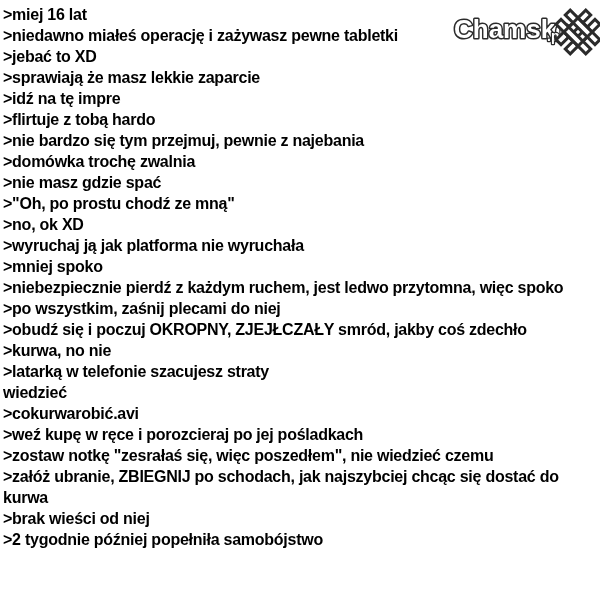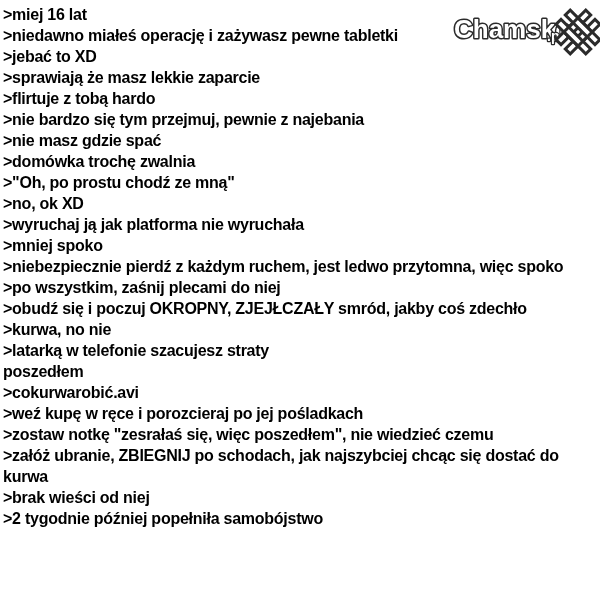--- a/index.html
+++ b/index.html
@@ -58,34 +58,35 @@
         <rect x="-10" y="-10" width="20" height="20" fill="none" stroke="#2b2b2b" stroke-width="3"></rect>
       </g>
     </svg>
   </div>
 
   <div class="greentext">
     <div class="line">&gt;miej 16 lat</div>
     <div class="line">&gt;niedawno miałeś operację i zażywasz pewne tabletki</div>
     <div class="line">&gt;jebać to XD</div>
     <div class="line">&gt;sprawiają że masz lekkie zaparcie</div>
+    <div class="line">&gt;idź na tę impre</div>
     <div class="line">&gt;flirtuje z tobą hardo</div>
     <div class="line">&gt;nie bardzo się tym przejmuj, pewnie z najebania</div>
+    <div class="line">&gt;domówka trochę zwalnia</div>
     <div class="line">&gt;nie masz gdzie spać</div>
-    <div class="line">&gt;domówka trochę zwalnia</div>
     <div class="line">&gt;"Oh, po prostu chodź ze mną"</div>
     <div class="line">&gt;no, ok XD</div>
     <div class="line">&gt;wyruchaj ją jak platforma nie wyruchała</div>
     <div class="line">&gt;mniej spoko</div>
     <div class="line">&gt;niebezpiecznie pierdź z każdym ruchem, jest ledwo przytomna, więc spoko</div>
     <div class="line">&gt;po wszystkim, zaśnij plecami do niej</div>
     <div class="line">&gt;obudź się i poczuj OKROPNY, ZJEJŁCZAŁY smród, jakby coś zdechło</div>
     <div class="line">&gt;kurwa, no nie</div>
     <div class="line">&gt;latarką w telefonie szacujesz straty</div>
-    <div class="line">poszedłem</div>
+    <div class="line">wiedzieć</div>
     <div class="line">&gt;cokurwarobić.avi</div>
     <div class="line">&gt;weź kupę w ręce i porozcieraj po jej pośladkach</div>
     <div class="line">&gt;zostaw notkę "zesrałaś się, więc poszedłem", nie wiedzieć czemu</div>
     <div class="line">&gt;załóż ubranie, ZBIEGNIJ po schodach, jak najszybciej chcąc się dostać do</div>
     <div class="line">kurwa</div>
     <div class="line">&gt;brak wieści od niej</div>
     <div class="line">&gt;2 tygodnie później popełniła samobójstwo</div>
   </div>
 
 </div>

